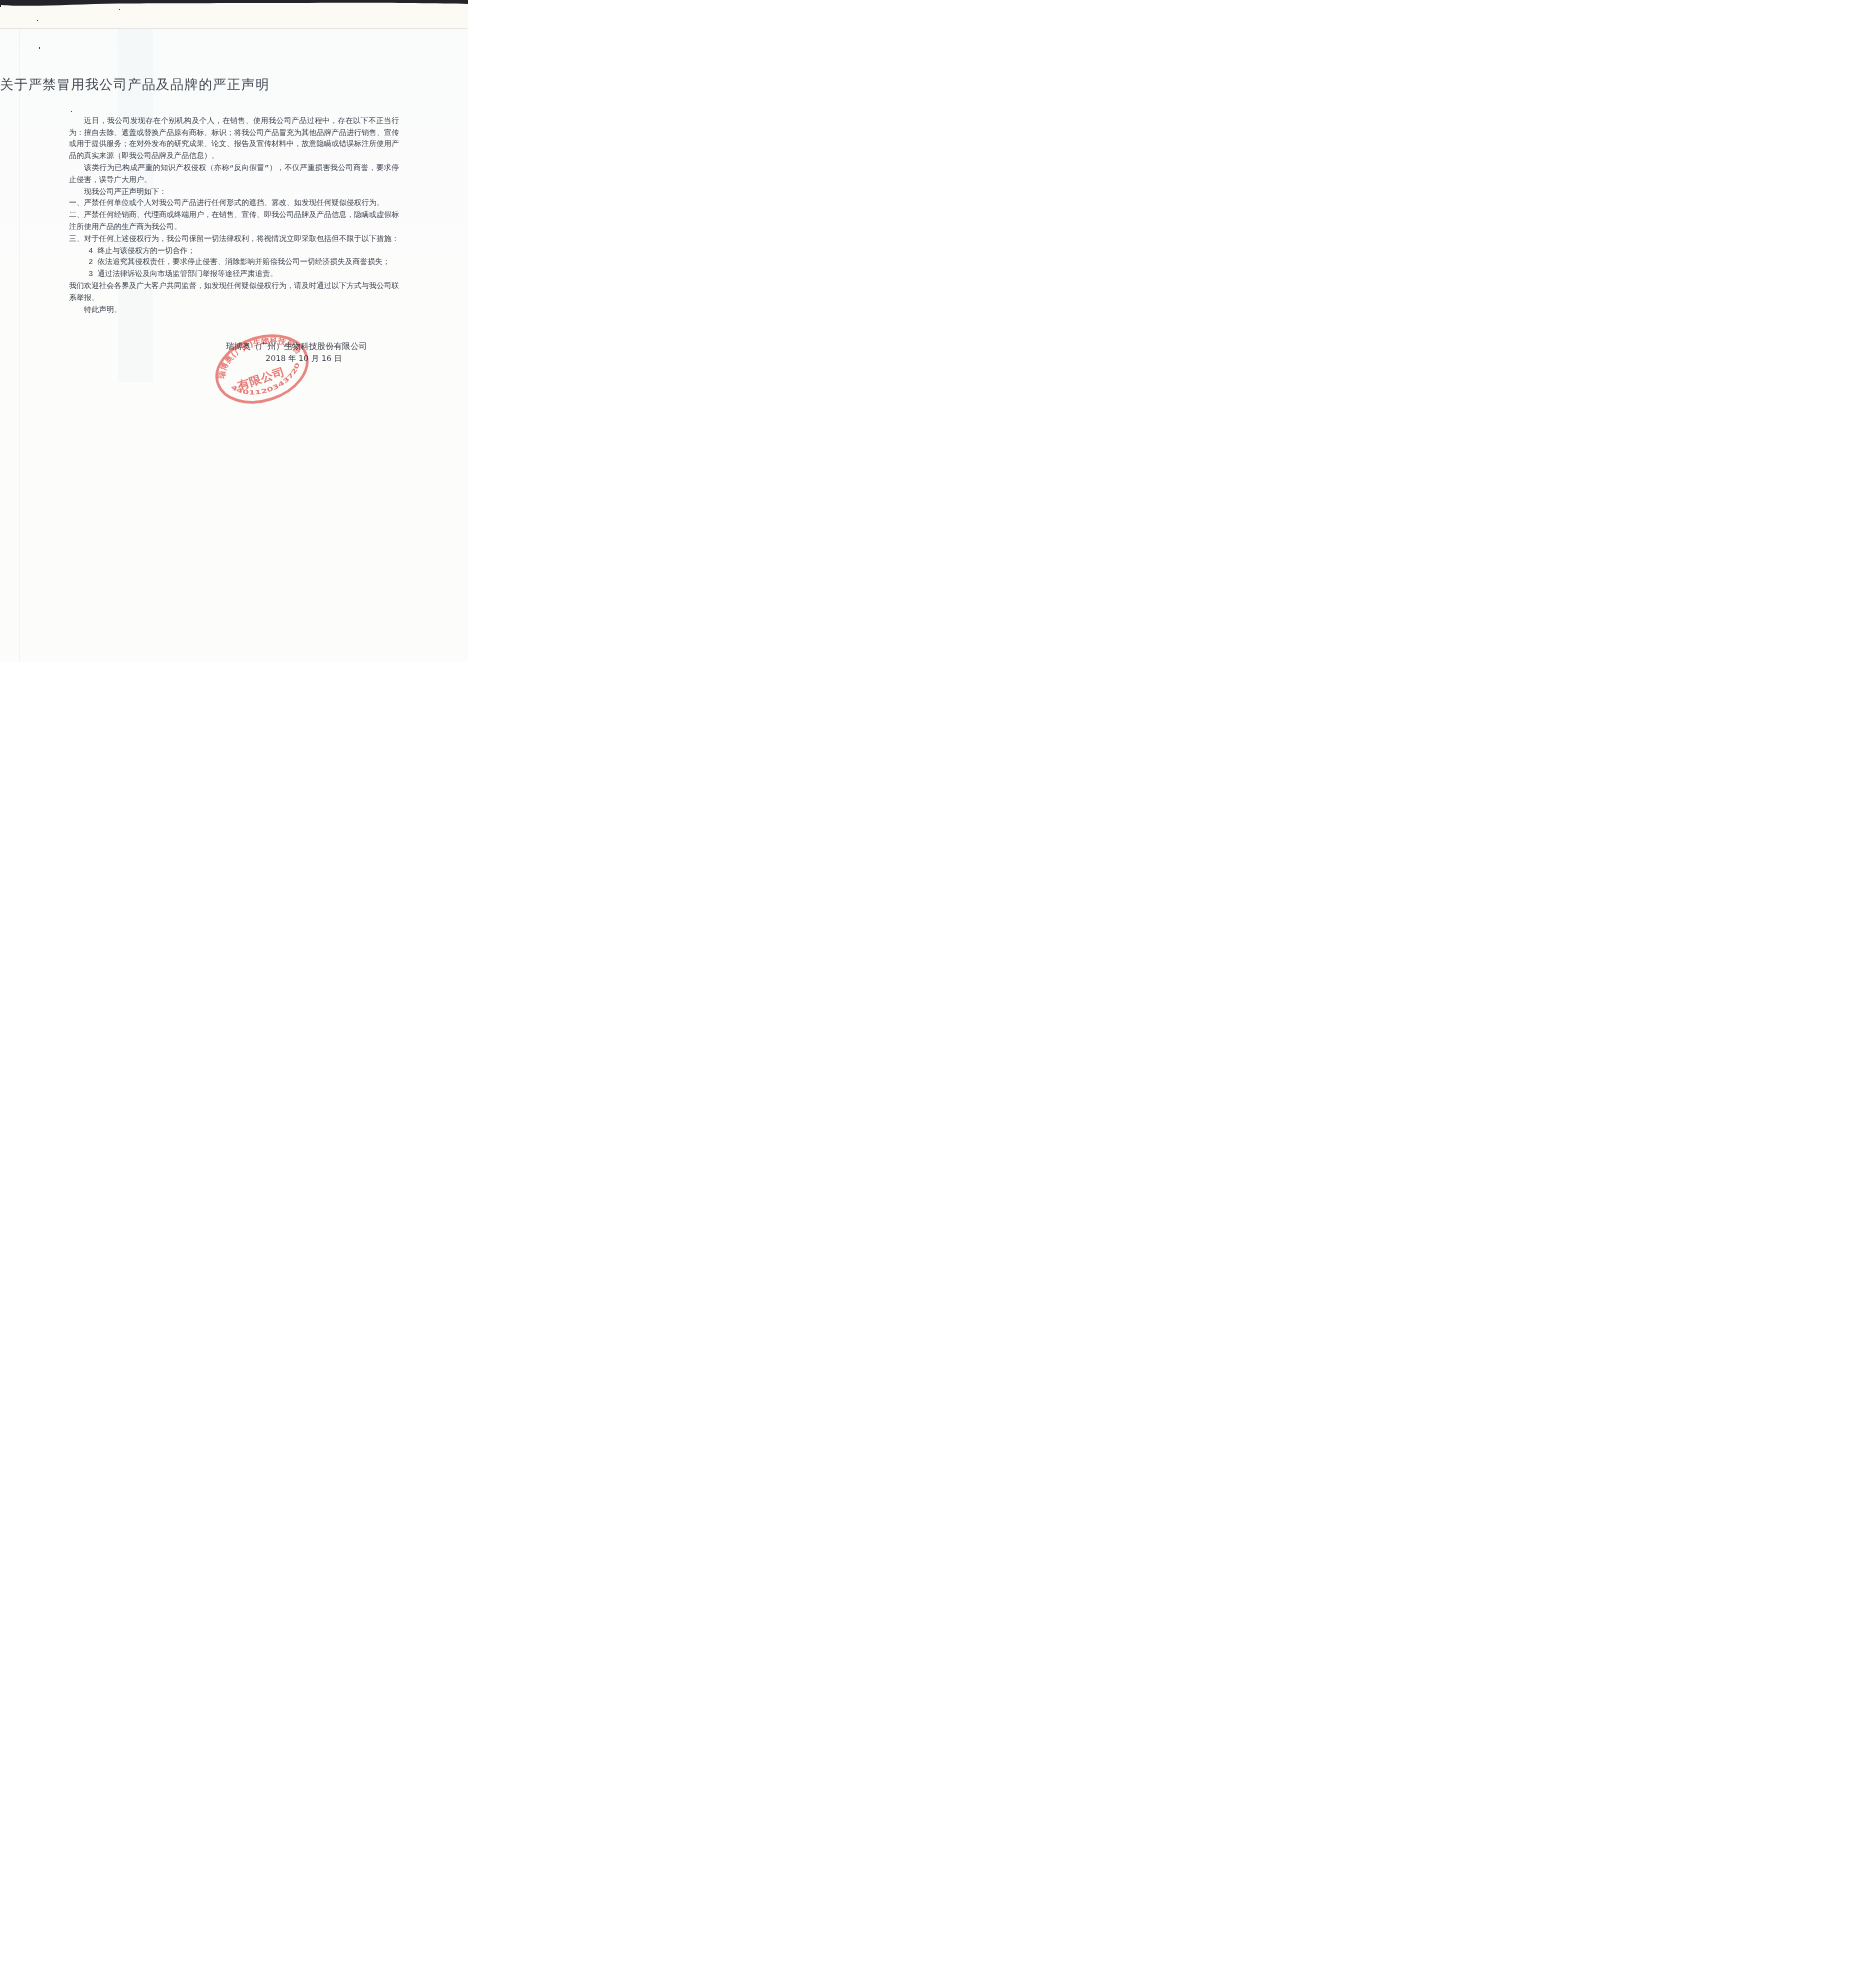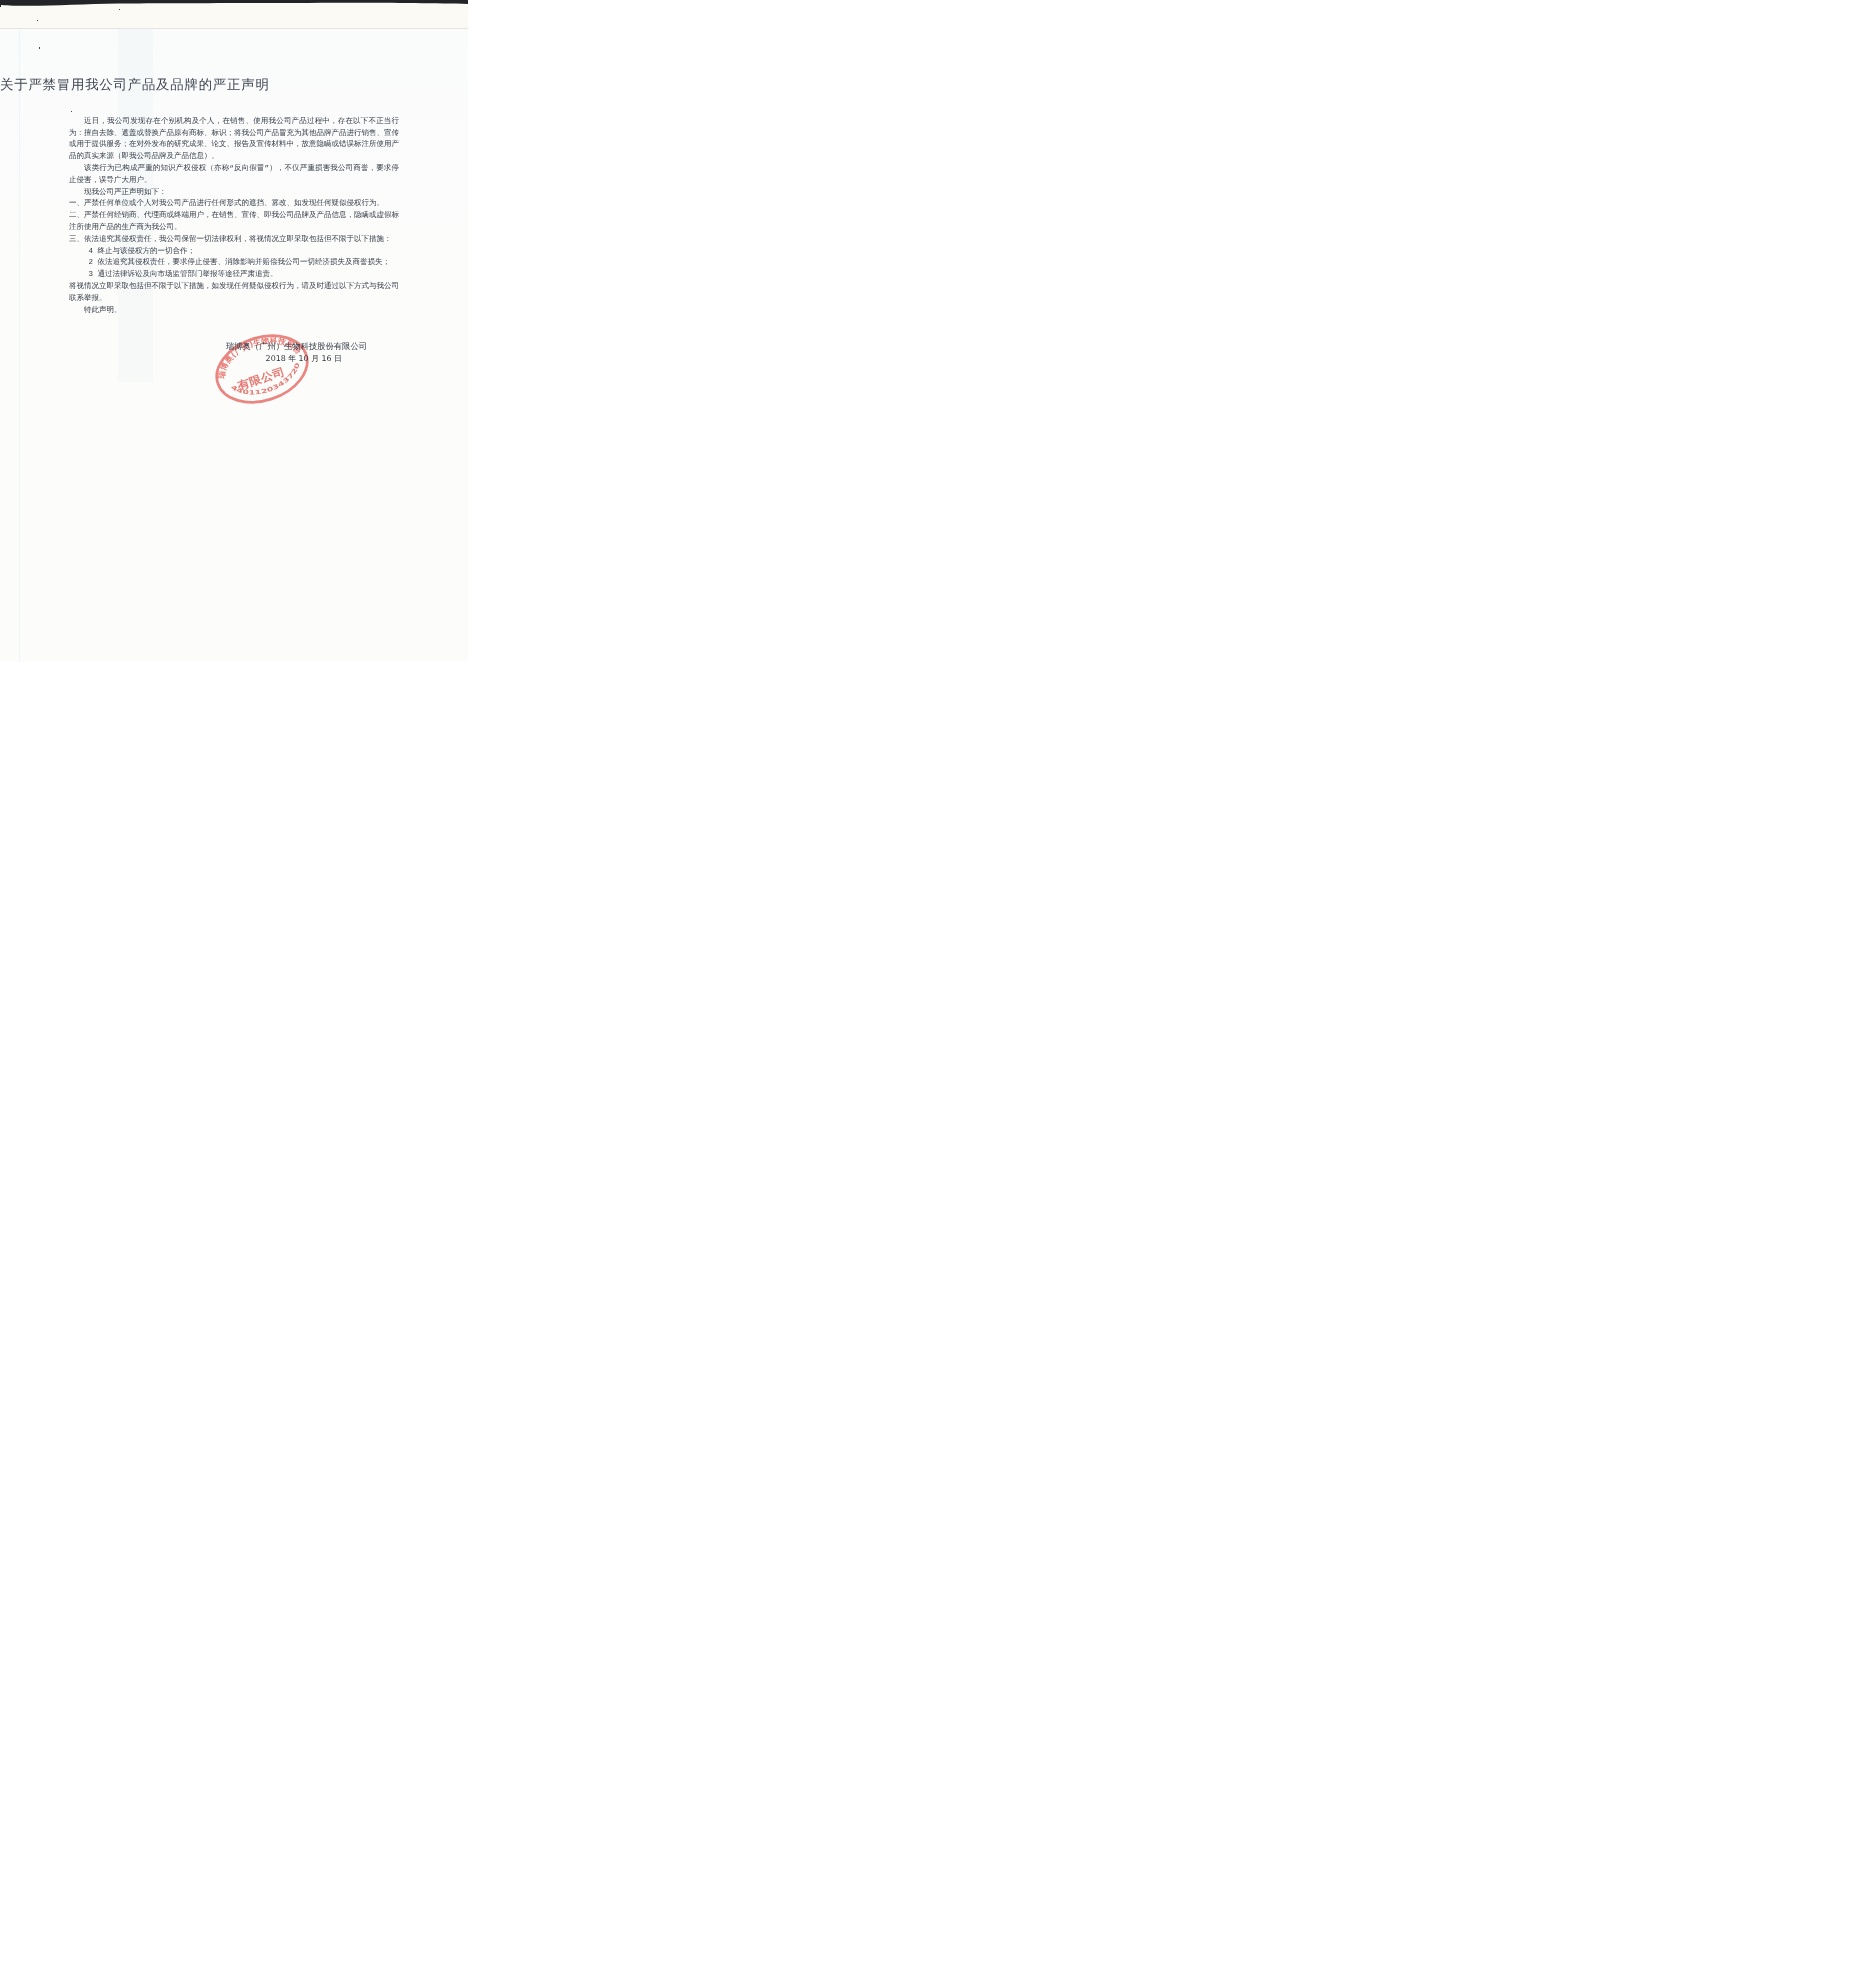--- a/index.html
+++ b/index.html
@@ -114,25 +114,25 @@
   <div class="content">
 
     <div class="doc-title">关于严禁冒用我公司产品及品牌的严正声明</div>
 
     <div class="body-text">
       <p class="p-indent">近日，我公司发现存在个别机构及个人，在销售、使用我公司产品过程中，存在以下不正当行为：擅自去除、遮盖或替换产品原有商标、标识；将我公司产品冒充为其他品牌产品进行销售、宣传或用于提供服务；在对外发布的研究成果、论文、报告及宣传材料中，故意隐瞒或错误标注所使用产品的真实来源（即我公司品牌及产品信息）。</p>
       <p class="p-indent">该类行为已构成严重的知识产权侵权（亦称“反向假冒”），不仅严重损害我公司商誉，要求停止侵害，误导广大用户。</p>
       <p class="p-indent">现我公司严正声明如下：</p>
       <p class="p-flush">一、严禁任何单位或个人对我公司产品进行任何形式的遮挡、篡改、如发现任何疑似侵权行为。</p>
       <p class="p-flush">二、严禁任何经销商、代理商或终端用户，在销售、宣传、即我公司品牌及产品信息，隐瞒或虚假标注所使用产品的生产商为我公司。</p>
-      <p class="p-flush">三、依法追究其侵权责任，我公司保留一切法律权利，将视情况立即采取包括但不限于以下措施：</p>
+      <p class="p-flush">三、对于任何上述侵权行为，我公司保留一切法律权利，将视情况立即采取包括但不限于以下措施：</p>
       <p class="p-sub">4  终止与该侵权方的一切合作；</p>
       <p class="p-sub">2  依法追究其侵权责任，要求停止侵害、消除影响并赔偿我公司一切经济损失及商誉损失；</p>
       <p class="p-sub">3  通过法律诉讼及向市场监管部门举报等途径严肃追责。</p>
-      <p class="p-flush">将视情况立即采取包括但不限于以下措施，如发现任何疑似侵权行为，请及时通过以下方式与我公司联系举报。</p>
+      <p class="p-flush">我们欢迎社会各界及广大客户共同监督，如发现任何疑似侵权行为，请及时通过以下方式与我公司联系举报。</p>
       <p class="p-indent">特此声明。</p>
     </div>
 
     <div class="signature">
       <div class="sig-company">瑞博奥（广州）生物科技股份有限公司</div>
       <div class="sig-date">2018 年 10 月 16 日</div>
     </div>
 
   </div>
 </div>

